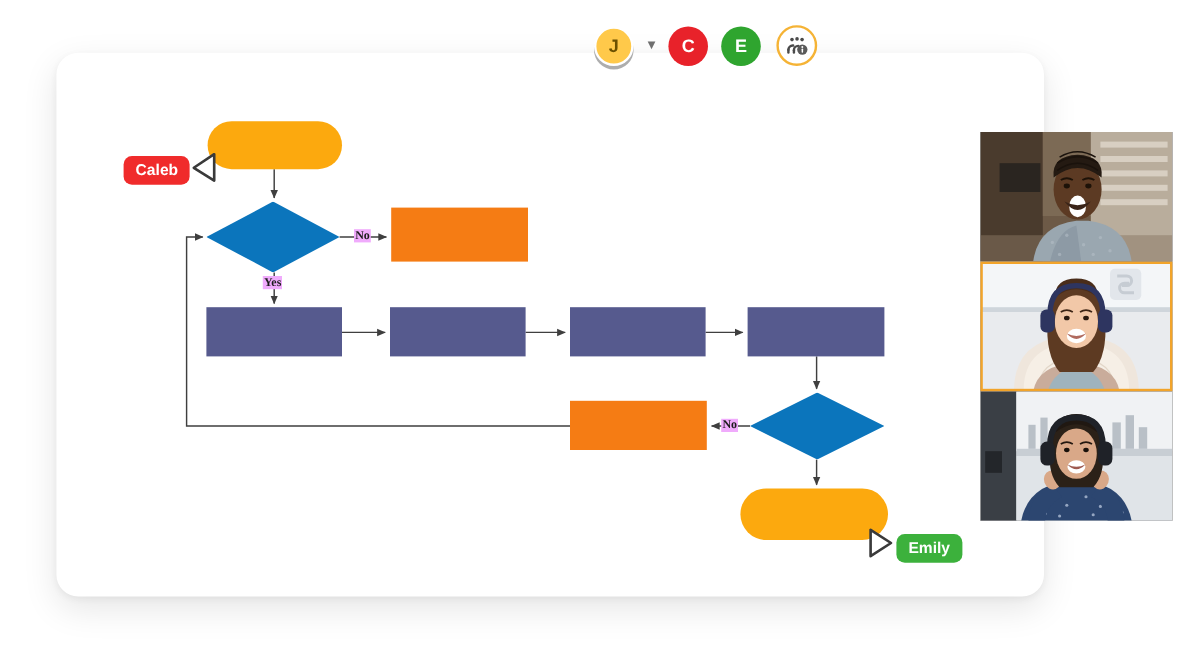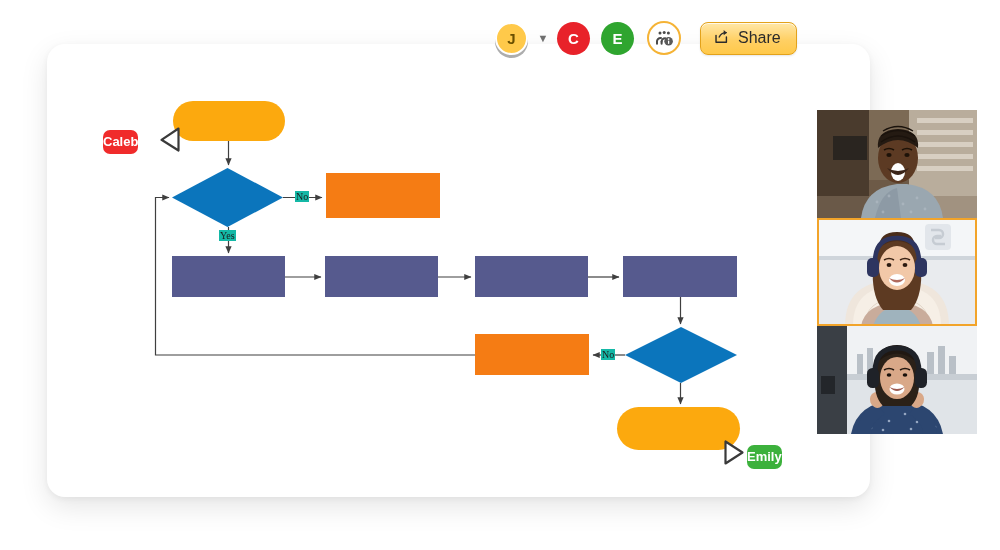--- a/index.html
+++ b/index.html
@@ -109,34 +109,35 @@
   .pill   { background: #FCA90E; border-radius: 22px; }
   .rect-o { background: #F57C14; }
   .rect-p { background: #565A8E; }
   .diamond{ background: #0B75BC; clip-path: polygon(50% 0%, 100% 50%, 50% 100%, 0% 50%); }
 
   .edge-label {
     position: absolute;
     font-family: "Liberation Serif", serif;
     font-size: 10px;
     color: #1c1c1c;
-    background: #14b8a6;
+    background: #f0abfc;
     padding: 0 1px;
     line-height: 11px;
+    font-weight: bold;
   }
 
   
   .cursor-group { position: absolute; }
   .cursor-tag {
     position: absolute;
     border-radius: 7px;
     color: #ffffff;
     font-size: 13px;
     font-weight: bold;
-    padding: 5px 0;
+    padding: 5px 10px;
     line-height: 14px;
     white-space: nowrap;
   }
   .tag-caleb { background: #F02B2B; }
   .tag-emily { background: #3CB13C; }
   .cursor-arrow { position: absolute; }
 
   
   #video-rail {
     position: absolute;
@@ -193,30 +194,20 @@
         <path d="M2 11.5v2.2" stroke="#4a4a4a" stroke-width="2" stroke-linecap="round"></path>
         <path d="M6.6 11.8v2" stroke="#4a4a4a" stroke-width="2" stroke-linecap="round"></path>
         <circle cx="13.6" cy="11.3" r="4.3" fill="#5a5a5a"></circle>
         <circle cx="13.6" cy="9.1" r="0.85" fill="#ffffff"></circle>
         <rect x="13" y="10.5" width="1.25" height="3.4" rx="0.6" fill="#ffffff"></rect>
       </svg>
     </div>
 
     <div class="gap-d"></div>
 
-    <div id="share-btn">
-      <span>
-        <svg width="17" height="17" viewBox="0 0 18 18">
-          <path d="M3.2 7.8v7.2h11V9.4" fill="none" stroke="#2b2b2b" stroke-width="1.5" stroke-linecap="round" stroke-linejoin="round"></path>
-          <path d="M6.6 9.6c1.6-3.6 4.2-4.6 7.4-4.7" fill="none" stroke="#2b2b2b" stroke-width="1.5" stroke-linecap="round"></path>
-          <path d="M11.3 2.2l3.4 2.7-3.4 2.7z" fill="#2b2b2b"></path>
-        </svg>
-      </span>
-      <span id="share-label">Share</span>
-    </div>
   </div>
 
   <svg id="flow">
     <defs>
       <marker id="ah" markerWidth="7" markerHeight="7" refX="5.6" refY="3" orient="auto">
         <path d="M0,0.4 L6,3 L0,5.6 z" fill="#3f3f3f"></path>
       </marker>
     </defs>
     <g stroke="#3f3f3f" stroke-width="1.2" fill="none">
 

